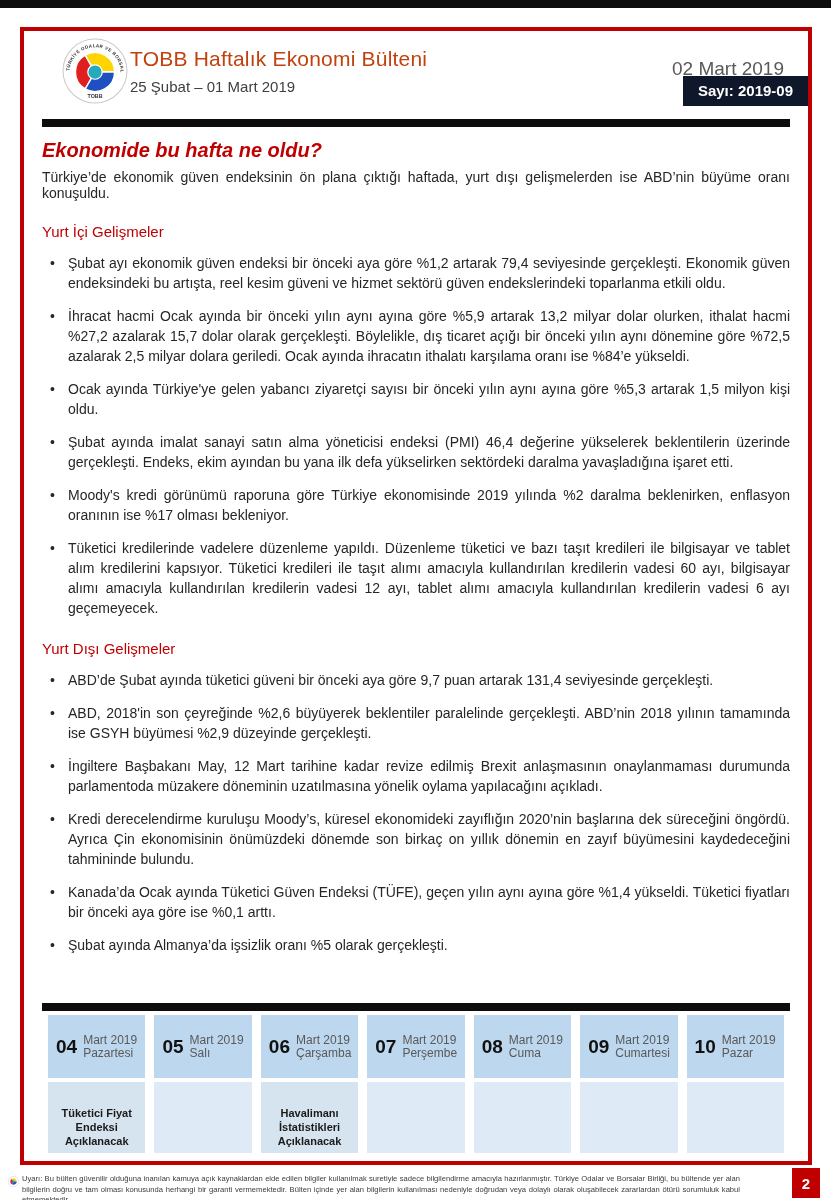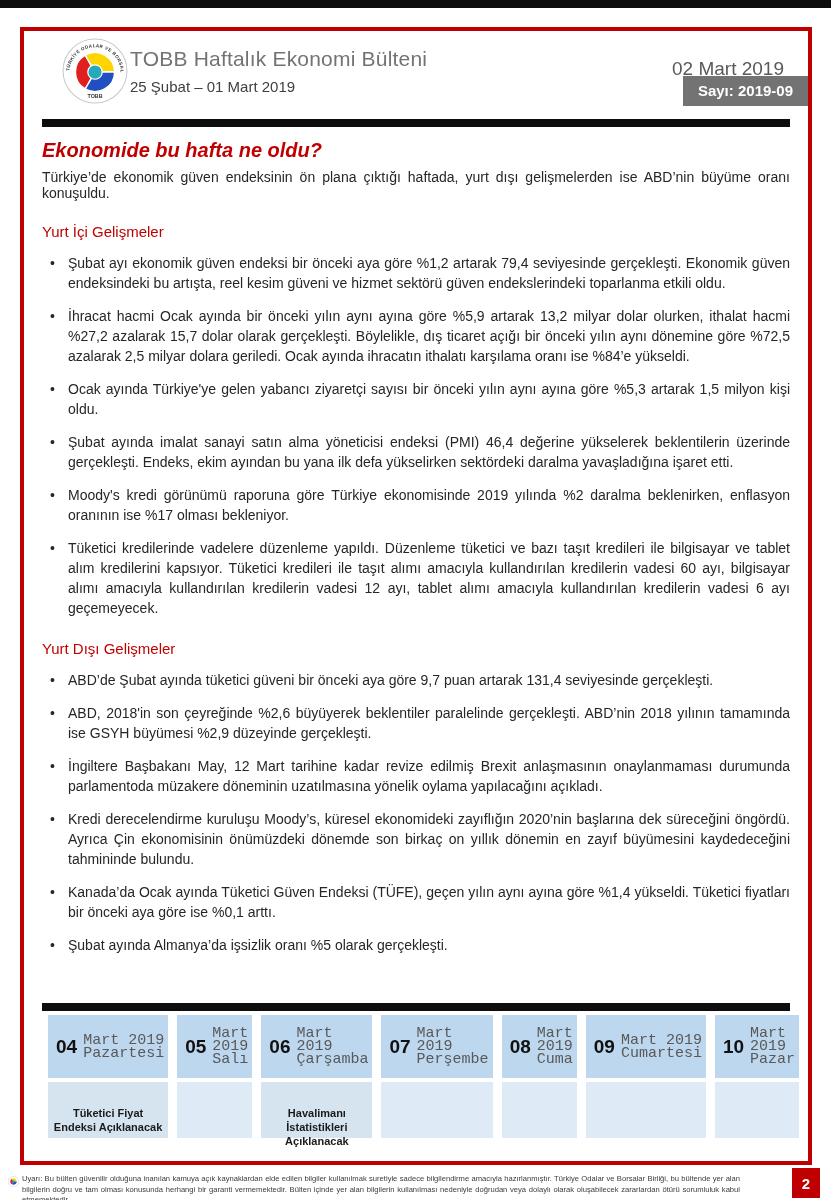--- a/index.html
+++ b/index.html
@@ -12,25 +12,25 @@
 
   .frame {
     position: absolute; top: 27px; left: 20px; width: 792px; height: 1138px;
     border: 4px solid #c00000; background: #fff;
   }
 
   
   .header { position: absolute; top: 0; left: 0; right: 0; height: 88px; }
   .logo { position: absolute; left: 38px; top: 7px; width: 66px; height: 66px; }
   .title-block { position: absolute; left: 106px; top: 16px; }
-  .title { font-size: 21px; color: #737373; letter-spacing: 0.2px; }
+  .title { font-size: 21px; color: #c2410c; letter-spacing: 0.2px; }
   .subtitle { font-size: 15px; color: #404040; margin-top: 7px; }
   .date { position: absolute; top: 11px; right: 24px; font-size: 19px; color: #595959; margin-top: 16px; }
   .issue-badge {
-    position: absolute; top: 45px; right: 0; background: #737373; color: #fff;
+    position: absolute; top: 45px; right: 0; background: #0f172a; color: #fff;
     font-weight: bold; font-size: 15px; padding: 6px 15px 7px 15px;
   }
 
   .bar { position: absolute; left: 18px; right: 18px; height: 8px; background: #0d0d0d; }
   .bar1 { top: 88px; }
   .bar2 { top: 972px; }
 
   
   .content { position: absolute; top: 98px; left: 18px; right: 18px; height: 868px; overflow: hidden; }
   .headline { font-size: 20px; font-style: italic; font-weight: bold; color: #c00000; margin-top: 10px; }
@@ -45,23 +45,23 @@
   
   .calendar {
     position: absolute; top: 984px; left: 24px; right: 24px;
     display: grid; grid-template-columns: repeat(7, 1fr); column-gap: 9px;
   }
   .day-head {
     background: #bdd7ee; height: 63px; display: flex; align-items: center;
     padding: 4px 4px 4px 8px; margin-bottom: 4px;
   }
   .day-num { font-size: 19px; font-weight: bold; color: #111; }
-  .day-meta { margin-left: 6px; font-size: 15px; line-height: 13px; color: #595959; display: flex; flex-direction: column; font-family: Liberation Mono, monospace; }
+  .day-meta { margin-left: 6px; font-size: 12px; line-height: 13px; color: #595959; display: flex; flex-direction: column; }
   .day-body {
-    background: #deeaf6; height: 56px; padding: 24px 4px 4px 4px;
+    background: #deeaf6; height: 71px; padding: 24px 4px 4px 4px;
     text-align: center; font-size: 11px; font-weight: bold; line-height: 14px; color: #1a1a1a;
   }
   .day-body.has-event { background: #d6e4f0; }
 
   
   .footer-logo { position: absolute; left: 8px; top: 1176px; width: 11px; height: 11px; }
   .disclaimer {
     position: absolute; left: 22px; top: 1174px; width: 718px;
     font-size: 7.6px; line-height: 10.6px; color: #3b3b3b; text-align: justify;
   }

